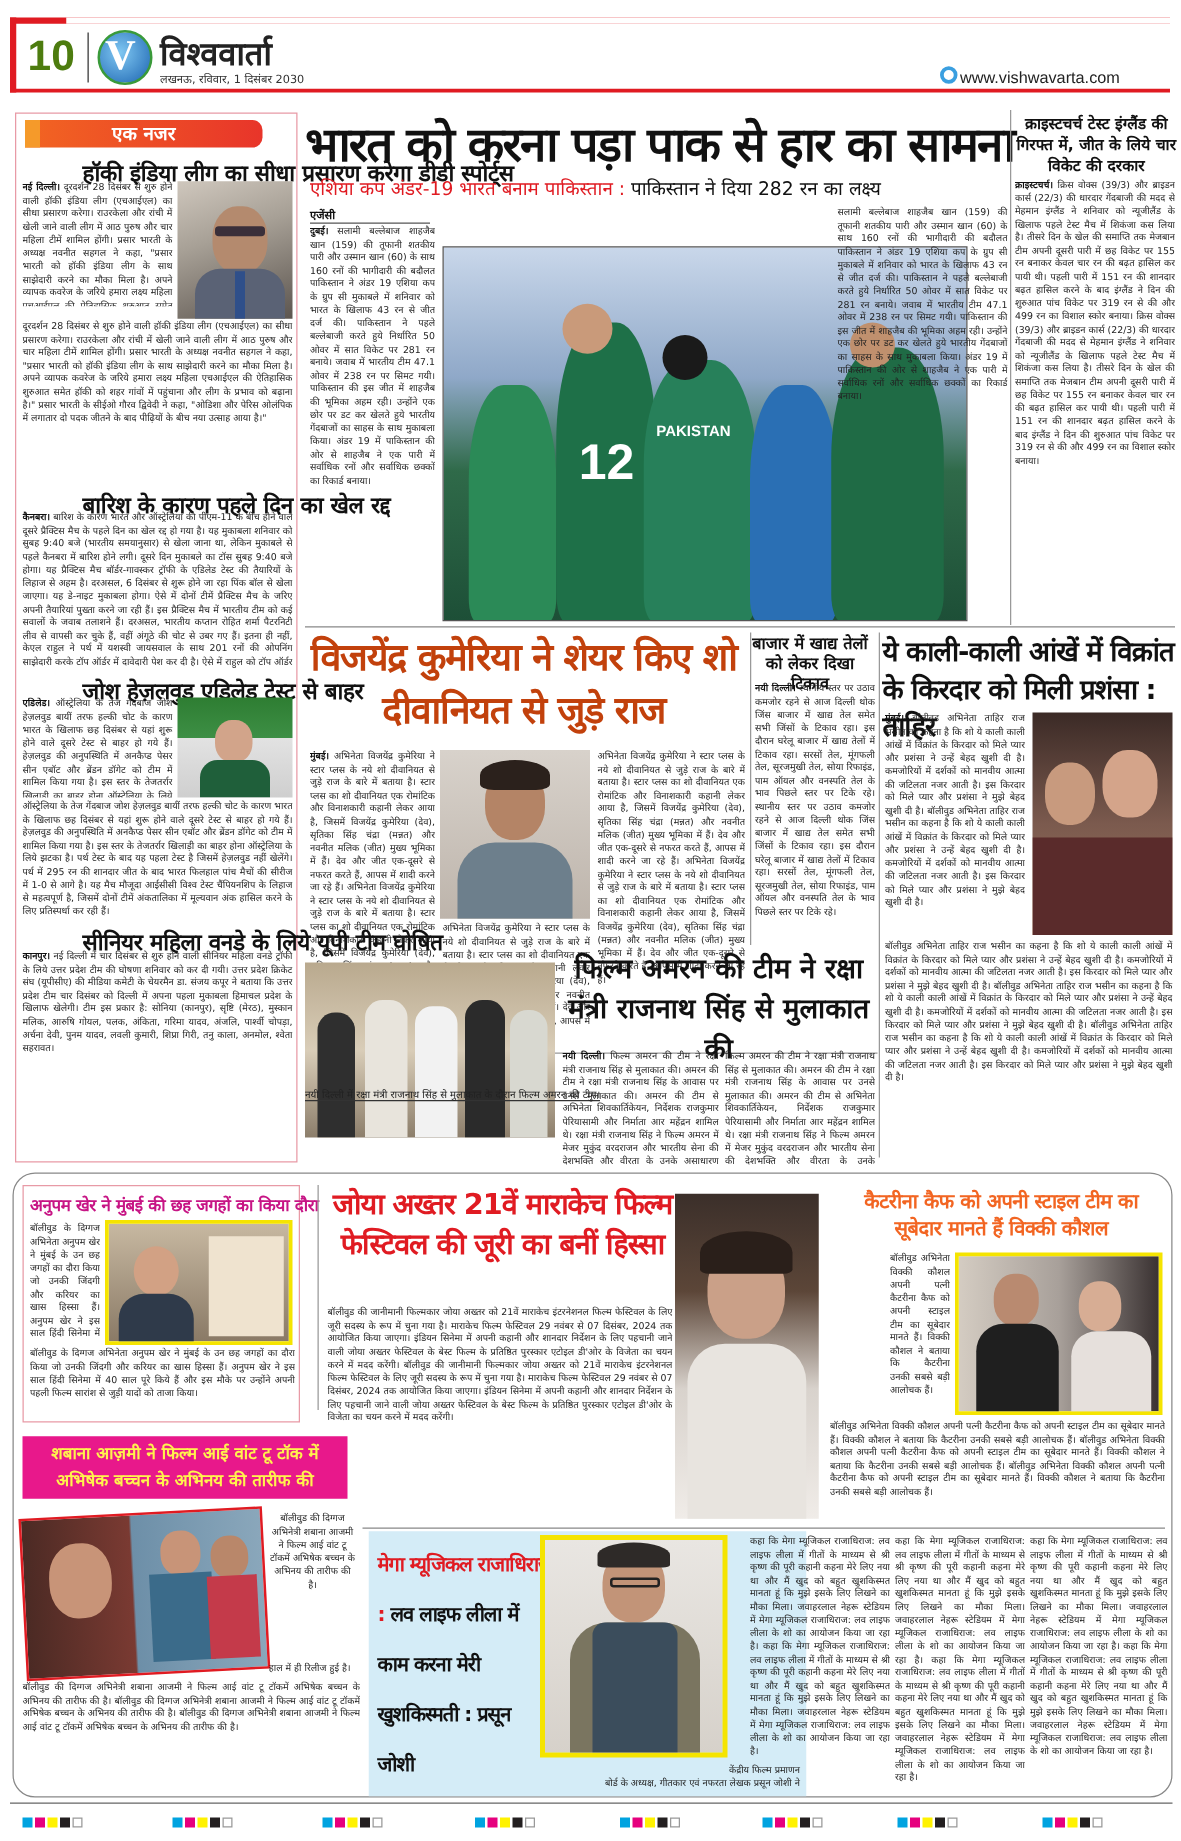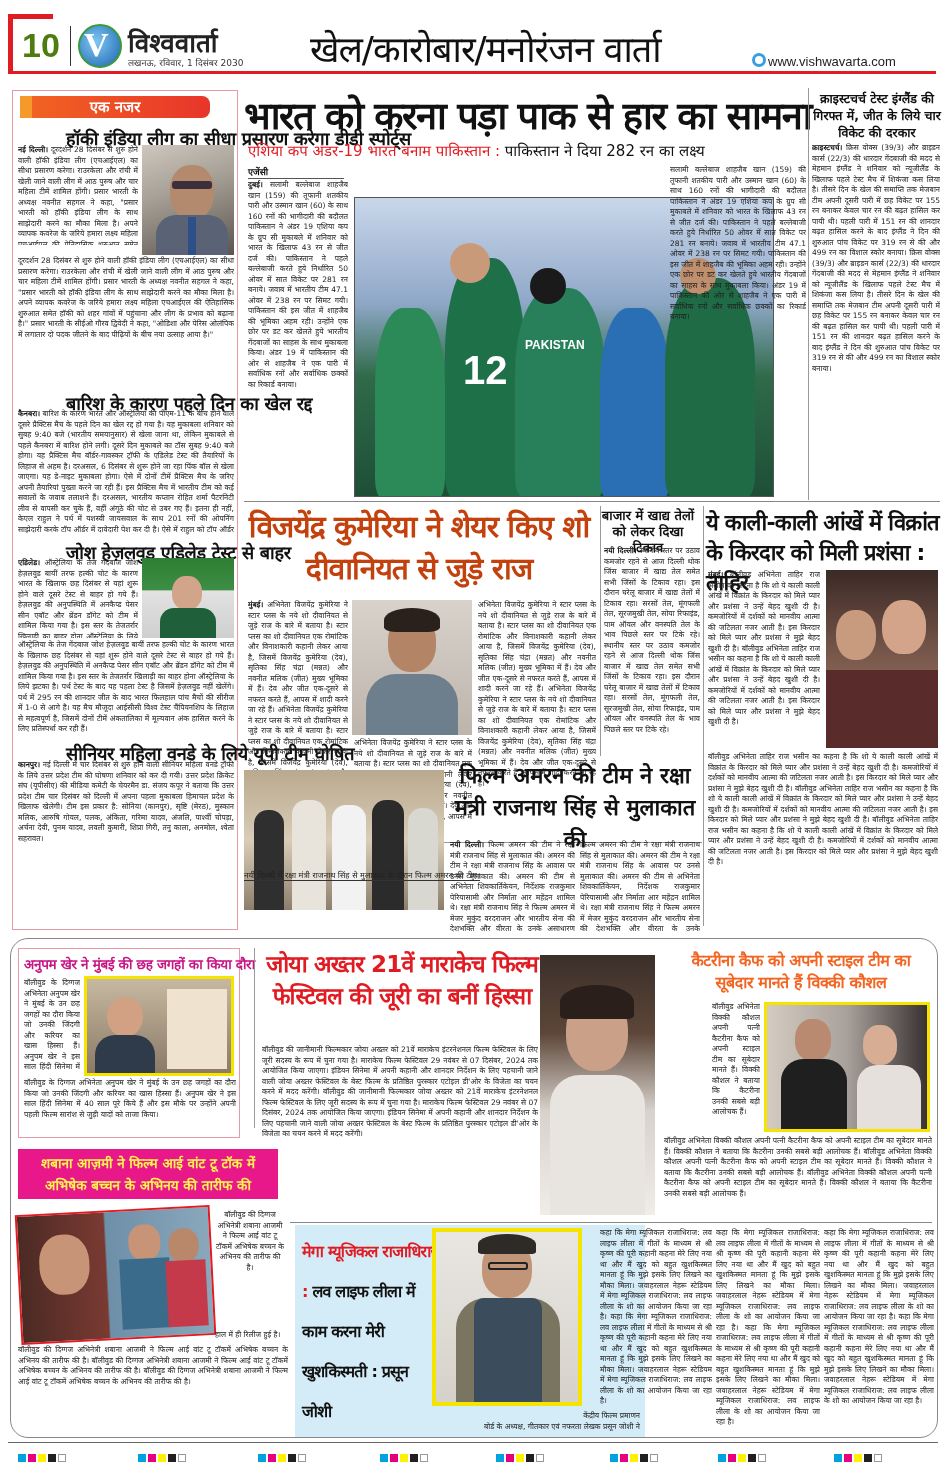--- a/index.html
+++ b/index.html
@@ -72,21 +72,20 @@
 <body>
 
 <div class="abs masthead">
   <div class="abs mh-frame"></div>
   <div class="abs page-no">10</div>
   <div class="abs mh-sep"></div>
   <div class="abs logo-circle"></div>
   <div class="abs logo-v">V</div>
   <div class="abs brand">विश्ववार्ता</div>
   <div class="abs dateline">लखनऊ,  रविवार, 1 दिसंबर 2030</div>
-  <div class="abs section-title">खेल/कारोबार/मनोरंजन वार्ता</div>
   <div class="abs ie-icon"></div>
   <div class="abs site-url">www.vishwavarta.com</div>
 </div>
 
 <div class="abs left-box"></div>
 <div class="abs ek-najar">एक नजर</div>
 
 <div class="abs lh" style="left:18px;top:126px;">हॉकी इंडिया लीग का सीधा प्रसारण करेगा डीडी स्पोर्ट्स</div>
 <div class="abs col-text" style="left:18px;top:145px;width:120px;height:100px;"><b>नई दिल्ली।</b> <span>दूरदर्शन 28 दिसंबर से शुरु होने वाली हॉकी इंडिया लीग (एचआईएल) का सीधा प्रसारण करेगा। राउरकेला और रांची में खेली जाने वाली लीग में आठ पुरुष और चार महिला टीमें शामिल होंगी। प्रसार भारती के अध्यक्ष नवनीत सहगल ने कहा, "प्रसार भारती को हॉकी इंडिया लीग के साथ साझेदारी करने का मौका मिला है। अपने व्यापक कवरेज के जरिये हमारा लक्ष्य महिला एचआईएल की ऐतिहासिक शुरुआत समेत हॉकी को शहर गांवों में पहुंचाना और लीग के प्रभाव को बढ़ाना है।" प्रसार भारती के सीईओ गौरव द्विवेदी ने कहा, "ओडिशा और पेरिस ओलंपिक में लगातार दो पदक जीतने के बाद पीढ़ियों के बीच नया उत्साह आया है।"</span></div>
 <div class="abs photo photo-man" style="left:142px;top:145px;width:92px;height:110px;">

